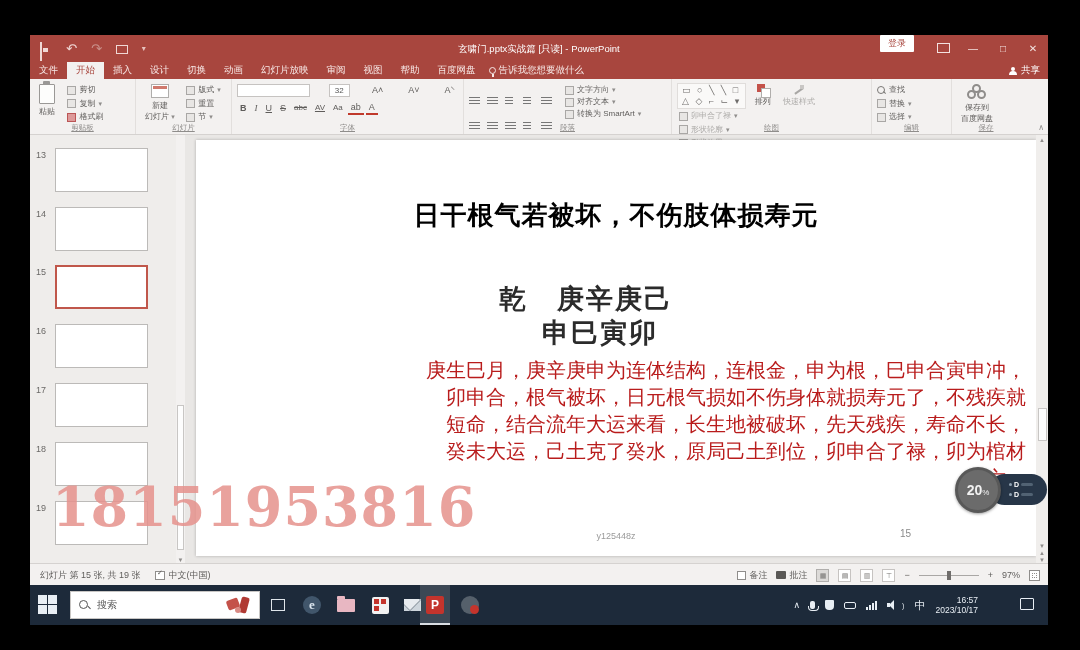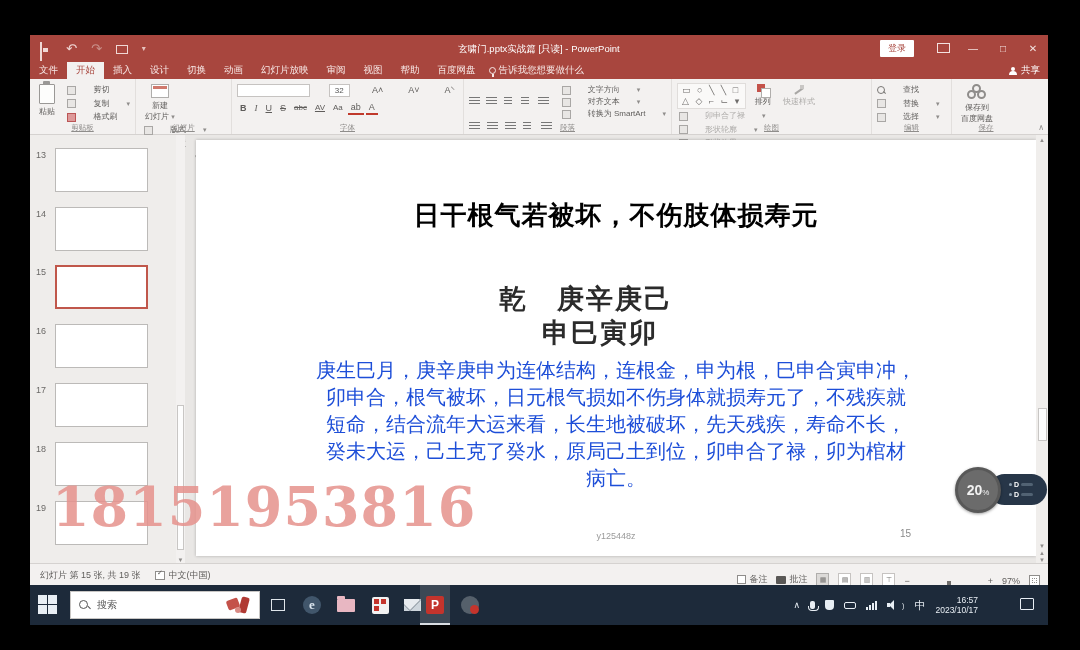--- a/index.html
+++ b/index.html
@@ -12,21 +12,21 @@
   #titlebar { position:absolute; left:0; top:0; width:1018px; height:27px; background:#a8463e; }
   .qat { position:absolute; top:0; height:27px; display:flex; align-items:center; gap:14px; left:10px; color:#f3d9d6; }
   .qicon { width:12px; height:12px; position:relative; display:inline-block; }
   .save-sq { width:11px; height:11px; border:1.5px solid #f0d8d5; background:transparent; }
   .save-sq:after{content:"";position:absolute;left:3px;top:5px;width:5px;height:4px;background:#f0d8d5;}
   .undo-g { font-size:13px; color:#f0d8d5; line-height:12px; }
   .redo-g { font-size:13px; color:#c9908a; line-height:12px; }
   .present-g { width:12px; height:9px; border:1.5px solid #f0d8d5; margin-top:2px; }
   .qat-caret { font-size:8px; color:#e7c2be; }
   #win-title { position:absolute; left:0; right:0; top:0; height:27px; text-align:center; line-height:27px; font-size:9.5px; color:#fff; }
-  #title-controls { position:absolute; right:0; top:0; height:27px; display:flex; align-items:center; }
+  #title-controls { position:absolute; right:0; top:0; height:27px; display:flex; align-items:flex-start; }
   #login-btn { background:#fff; color:#a8463e; font-size:9px; padding:2px 8px; border-radius:1px; margin-right:14px; }
   .tctrl { width:30px; height:27px; color:#f3e2e0; font-size:10px; text-align:center; line-height:27px; }
   .ribbon-disp { width:13px;height:10px;border:1px solid #f3e2e0;display:inline-block;position:relative;top:1px;}
 
   
   #tabrow { position:absolute; left:0; top:27px; width:1018px; height:17px; background:#a8463e; display:flex; align-items:center; }
   .tab { color:#f7e8e6; font-size:9.5px; padding:2px 9px 3px 9px; white-space:nowrap; }
   .tab.active { background:#f3f1f0; color:#a8463e; }
   .tellme { color:#f7e8e6; font-size:9.5px; padding:2px 8px 3px 4px; display:flex; align-items:center; gap:3px; }
   .bulb { width:7px; height:7px; border:1px solid #f7e8e6; border-radius:50%; position:relative; }
@@ -35,21 +35,21 @@
   .person { width:8px; height:8px; position:relative; }
   .person:before { content:""; position:absolute; left:2px; top:0; width:4px; height:4px; border-radius:50%; background:#fff; }
   .person:after { content:""; position:absolute; left:0; top:4.5px; width:8px; height:4px; border-radius:4px 4px 0 0; background:#fff; }
 
   
   #ribbon { position:absolute; left:0; top:44px; width:1018px; height:56px; background:#f3f1f0; border-bottom:1px solid #d5d2d0; display:flex; }
   .rgroup { position:relative; height:100%; border-right:1px solid #e2dfdd; padding:4px 5px 12px 5px; }
   .rg-label { position:absolute; bottom:1px; left:0; right:0; text-align:center; font-size:7.5px; color:#8f8d8b;text-decoration:underline; }
   .bigbtn { display:inline-flex; flex-direction:column; align-items:center; justify-content:flex-start; vertical-align:top; font-size:8px; color:#5f5d5b; text-align:center; padding:1px 4px; }
   .smallcol { display:inline-flex; flex-direction:column; justify-content:space-between; vertical-align:top; height:40px; padding-top:1px; }
-  .sitem { font-size:8px; color:#5f5d5b; display:flex; align-items:center; gap:17px; white-space:nowrap; line-height:12px; }
+  .sitem { font-size:8px; color:#5f5d5b; display:flex; align-items:center; gap:3px; white-space:nowrap; line-height:12px; }
   .mini { width:9px; height:9px; display:inline-block; position:relative; }
   .mi-box { border:1px solid #a9a7a5; background:#e8e6e4; }
   .mi-red { border:1px solid #b55; background:#d99; }
   .clipboard { width:16px; height:20px; border:1.5px solid #9a9896; background:#fdfdfc; border-radius:1px; position:relative; margin-bottom:2px; }
   .clipboard:before { content:""; position:absolute; left:3px; top:-4px; width:7px; height:4px; background:#9a9896; border-radius:1px; }
   .slide-ic { width:18px; height:14px; border:1px solid #b0aeac; background:#fff; position:relative; margin-bottom:2px; }
   .slide-ic:before { content:""; position:absolute; left:1px; top:1px; right:1px; height:3px; background:#d07a6e; }
   .fontbox { width:104px; height:13px; border:1px solid #c6c3c1; background:#fff; }
   .sizebox { width:30px; height:13px; border:1px solid #c6c3c1; background:#fff; font-size:8px; color:#555; text-align:center; line-height:12px; }
   .fbtn { font-size:9px; color:#5f5d5b; padding:0 3px; line-height:14px; }
@@ -88,21 +88,21 @@
   .tl.para { width:85%; height:1.5px; margin:1.5px auto; background:#c9c7c5; }
   #panel-scroll { position:absolute; left:146px; top:100px; width:9px; height:428px; background:#f3f1f0; }
   #panel-thumb { position:absolute; left:1px; top:270px; width:7px; height:145px; background:#fdfdfd; border:1px solid #c8c6c4; }
   #panel-down { position:absolute; left:0; bottom:0; width:9px; font-size:6px; color:#8f8d8b; text-align:center; }
 
   
   #slide { position:absolute; left:166px; top:105px; width:840px; height:416px; background:#fff; box-shadow:0 0 3px rgba(0,0,0,.25); }
   #slide-title { position:absolute; left:0; right:0; top:58px; text-align:center; font-size:26px; font-weight:bold; color:#000000; letter-spacing:1px; }
   #gan-line { position:absolute; left:0; right:60px; top:141px; text-align:center; font-size:27px; font-weight:bold; color:#2b2b2b; letter-spacing:2px; }
   #zhi-line { position:absolute; left:28px; right:60px; top:175px; text-align:center; font-size:27px; font-weight:bold; color:#2b2b2b; letter-spacing:2px; }
-  #slide-body { position:absolute; left:10px; right:10px; top:217px; text-align:center; font-size:20px; color:#1d4ed8; line-height:27px; }
+  #slide-body { position:absolute; left:10px; right:10px; top:217px; text-align:right; font-size:20px; color:#b91c1c; line-height:27px; }
   #slide-footer { position:absolute; left:0; right:0; top:391px; text-align:center; font-size:9px; color:#9a9a9a; }
   #slide-page { position:absolute; left:704px; top:388px; font-size:10px; color:#8a8a8a; }
 
   
   #main-scroll { position:absolute; left:1006px; top:100px; width:12px; height:428px; background:#f0eeec; }
   .sarrow { position:absolute; left:0; width:12px; text-align:center; font-size:6px; color:#8f8d8b; }
   #main-thumb { position:absolute; left:1.5px; top:273px; width:9px; height:33px; background:#fdfdfd; border:1px solid #c8c6c4; }
 
   
   #speed-overlay { position:absolute; left:925px; top:432px; width:92px; height:46px; z-index:60; }
@@ -115,21 +115,21 @@
   #speed-circle .unit { font-size:8px; font-weight:normal; margin-top:4px; }
 
   
   #watermark { position:absolute; left:22px; top:442px; font-family:"DejaVu Serif","Liberation Serif",serif; font-size:54px; font-weight:700; color:#e6928d; opacity:.85; letter-spacing:1px; z-index:90; line-height:60px; }
 
   
   #statusbar { position:absolute; left:0; top:528px; width:1018px; height:22px; background:#f3f1f0; border-top:1px solid #d5d2d0; font-size:9px; color:#5f5d5b; }
   #sb-left { position:absolute; left:10px; top:0; height:22px; display:flex; align-items:center; gap:14px; }
   .spell-ic { width:10px; height:9px; border:1px solid #8f8d8b; position:relative; background:#fff; }
   .spell-ic:after { content:"✓"; position:absolute; left:1.5px; top:-3px; font-size:7px; color:#5f5d5b; }
-  #sb-right { position:absolute; right:8px; top:0; height:22px; display:flex; align-items:flex-end; gap:9px; }
+  #sb-right { position:absolute; right:8px; top:0; height:22px; display:flex; align-items:center; gap:9px; }
   .note-ic { width:9px; height:9px; border:1px solid #8f8d8b; background:#fff; }
   .cmt-ic { width:10px; height:8px; background:#5a5856; border-radius:1px; }
   .view-ic { width:13px; height:13px; border:1px solid #c6c3c1; background:#fff; text-align:center; line-height:11px; font-size:7px; color:#7a7876; }
   .view-ic.active { background:#dcdad8; border-color:#b0aeac; }
   #zoom-slider { width:60px; height:1px; background:#a9a7a5; position:relative; }
   #zoom-handle { position:absolute; left:28px; top:-4px; width:4px; height:9px; background:#6f6d6b; }
   .fit-ic { width:11px; height:11px; border:1px solid #8f8d8b; position:relative; background:#fff; }
   .fit-ic:after { content:""; position:absolute; left:2px; top:2px; right:2px; bottom:2px; border:1px dotted #8f8d8b; }
 
   

